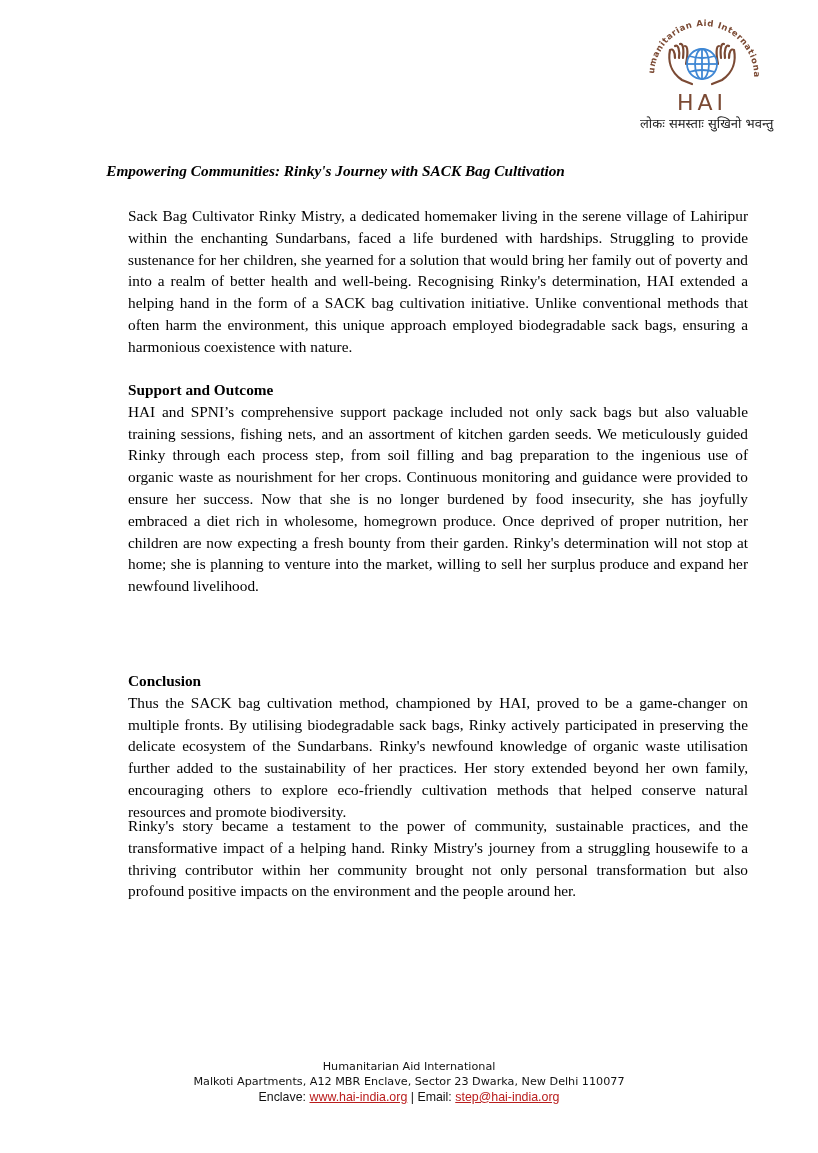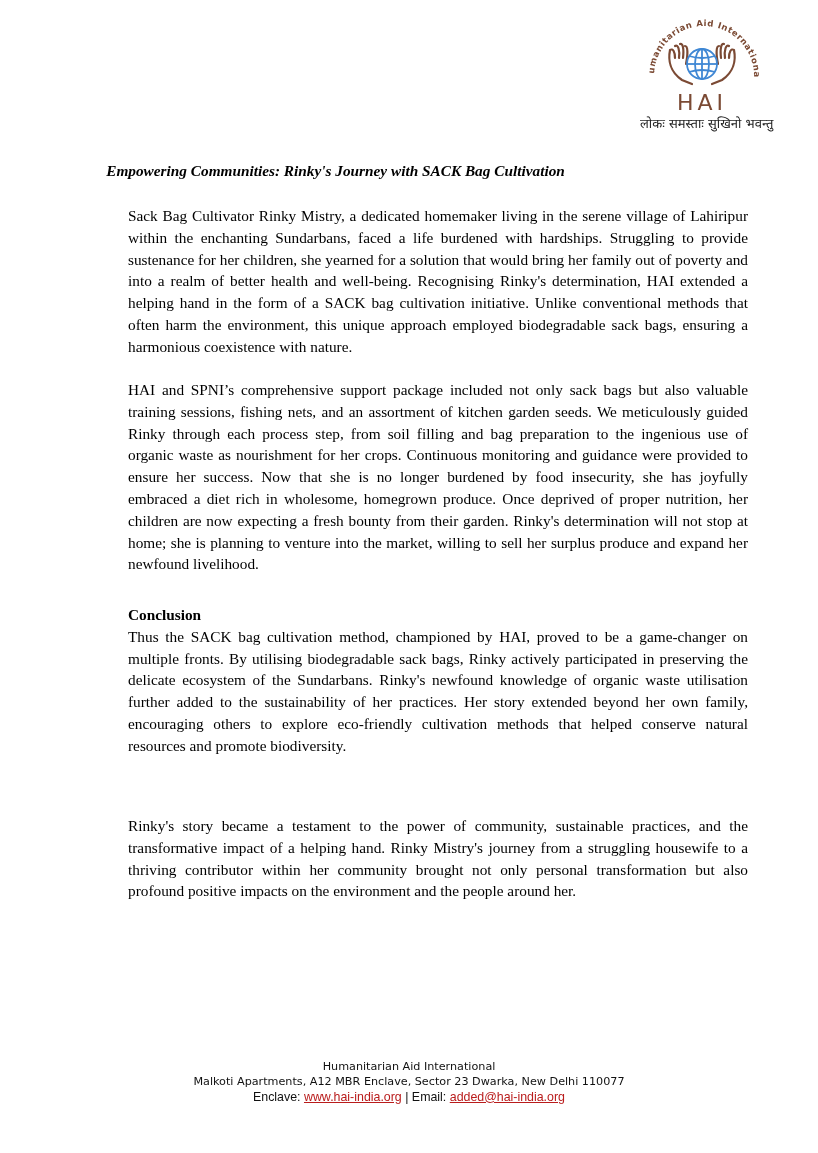--- a/index.html
+++ b/index.html
@@ -44,31 +44,32 @@
   <div class="logo-tagline">लोकः समस्ताः सुखिनो भवन्तु</div>
 </div>
 
 <div class="title">Empowering Communities: Rinky's Journey with SACK Bag Cultivation</div>
 
 <div class="body-block" style="top:205px;">
   <p class="para">Sack Bag Cultivator Rinky Mistry, a dedicated homemaker living in the serene village of Lahiripur within the enchanting Sundarbans, faced a life burdened with hardships. Struggling to provide sustenance for her children, she yearned for a solution that would bring her family out of poverty and into a realm of better health and well-being. Recognising Rinky's determination, HAI extended a helping hand in the form of a SACK bag cultivation initiative. Unlike conventional methods that often harm the environment, this unique approach employed biodegradable sack bags, ensuring a harmonious coexistence with nature.</p>
 </div>
 
 <div class="body-block" style="top:379px;">
+  <p class="heading">Support and Outcome</p>
   <p class="para">HAI and SPNI’s comprehensive support package included not only sack bags but also valuable training sessions, fishing nets, and an assortment of kitchen garden seeds. We meticulously guided Rinky through each process step, from soil filling and bag preparation to the ingenious use of organic waste as nourishment for her crops. Continuous monitoring and guidance were provided to ensure her success. Now that she is no longer burdened by food insecurity, she has joyfully embraced a diet rich in wholesome, homegrown produce. Once deprived of proper nutrition, her children are now expecting a fresh bounty from their garden. Rinky's determination will not stop at home; she is planning to venture into the market, willing to sell her surplus produce and expand her newfound livelihood.</p>
 </div>
 
-<div class="body-block" style="top:604px;">
+<div class="body-block" style="top:670px;">
   <p class="heading">Conclusion</p>
   <p class="para">Thus the SACK bag cultivation method, championed by HAI, proved to be a game-changer on multiple fronts. By utilising biodegradable sack bags, Rinky actively participated in preserving the delicate ecosystem of the Sundarbans. Rinky's newfound knowledge of organic waste utilisation further added to the sustainability of her practices. Her story extended beyond her own family, encouraging others to explore eco-friendly cultivation methods that helped conserve natural resources and promote biodiversity.</p>
 </div>
 
 <div class="body-block" style="top:815px;">
   <p class="para">Rinky's story became a testament to the power of community, sustainable practices, and the transformative impact of a helping hand. Rinky Mistry's journey from a struggling housewife to a thriving contributor within her community brought not only personal transformation but also profound positive impacts on the environment and the people around her.</p>
 </div>
 
 <div class="footer">
   <div>Humanitarian Aid International</div>
   <div>Malkoti Apartments, A12 MBR Enclave, Sector 23 Dwarka, New Delhi 110077</div>
   <div class="line3">
-    <span>Enclave: </span><a>www.hai-india.org</a><span> | Email: </span><a>added@hai-india.org</a>
+    <span>Enclave: </span><a>www.hai-india.org</a><span> | Email: </span><a>step@hai-india.org</a>
   </div>
 </div>
 
 </body></html>

